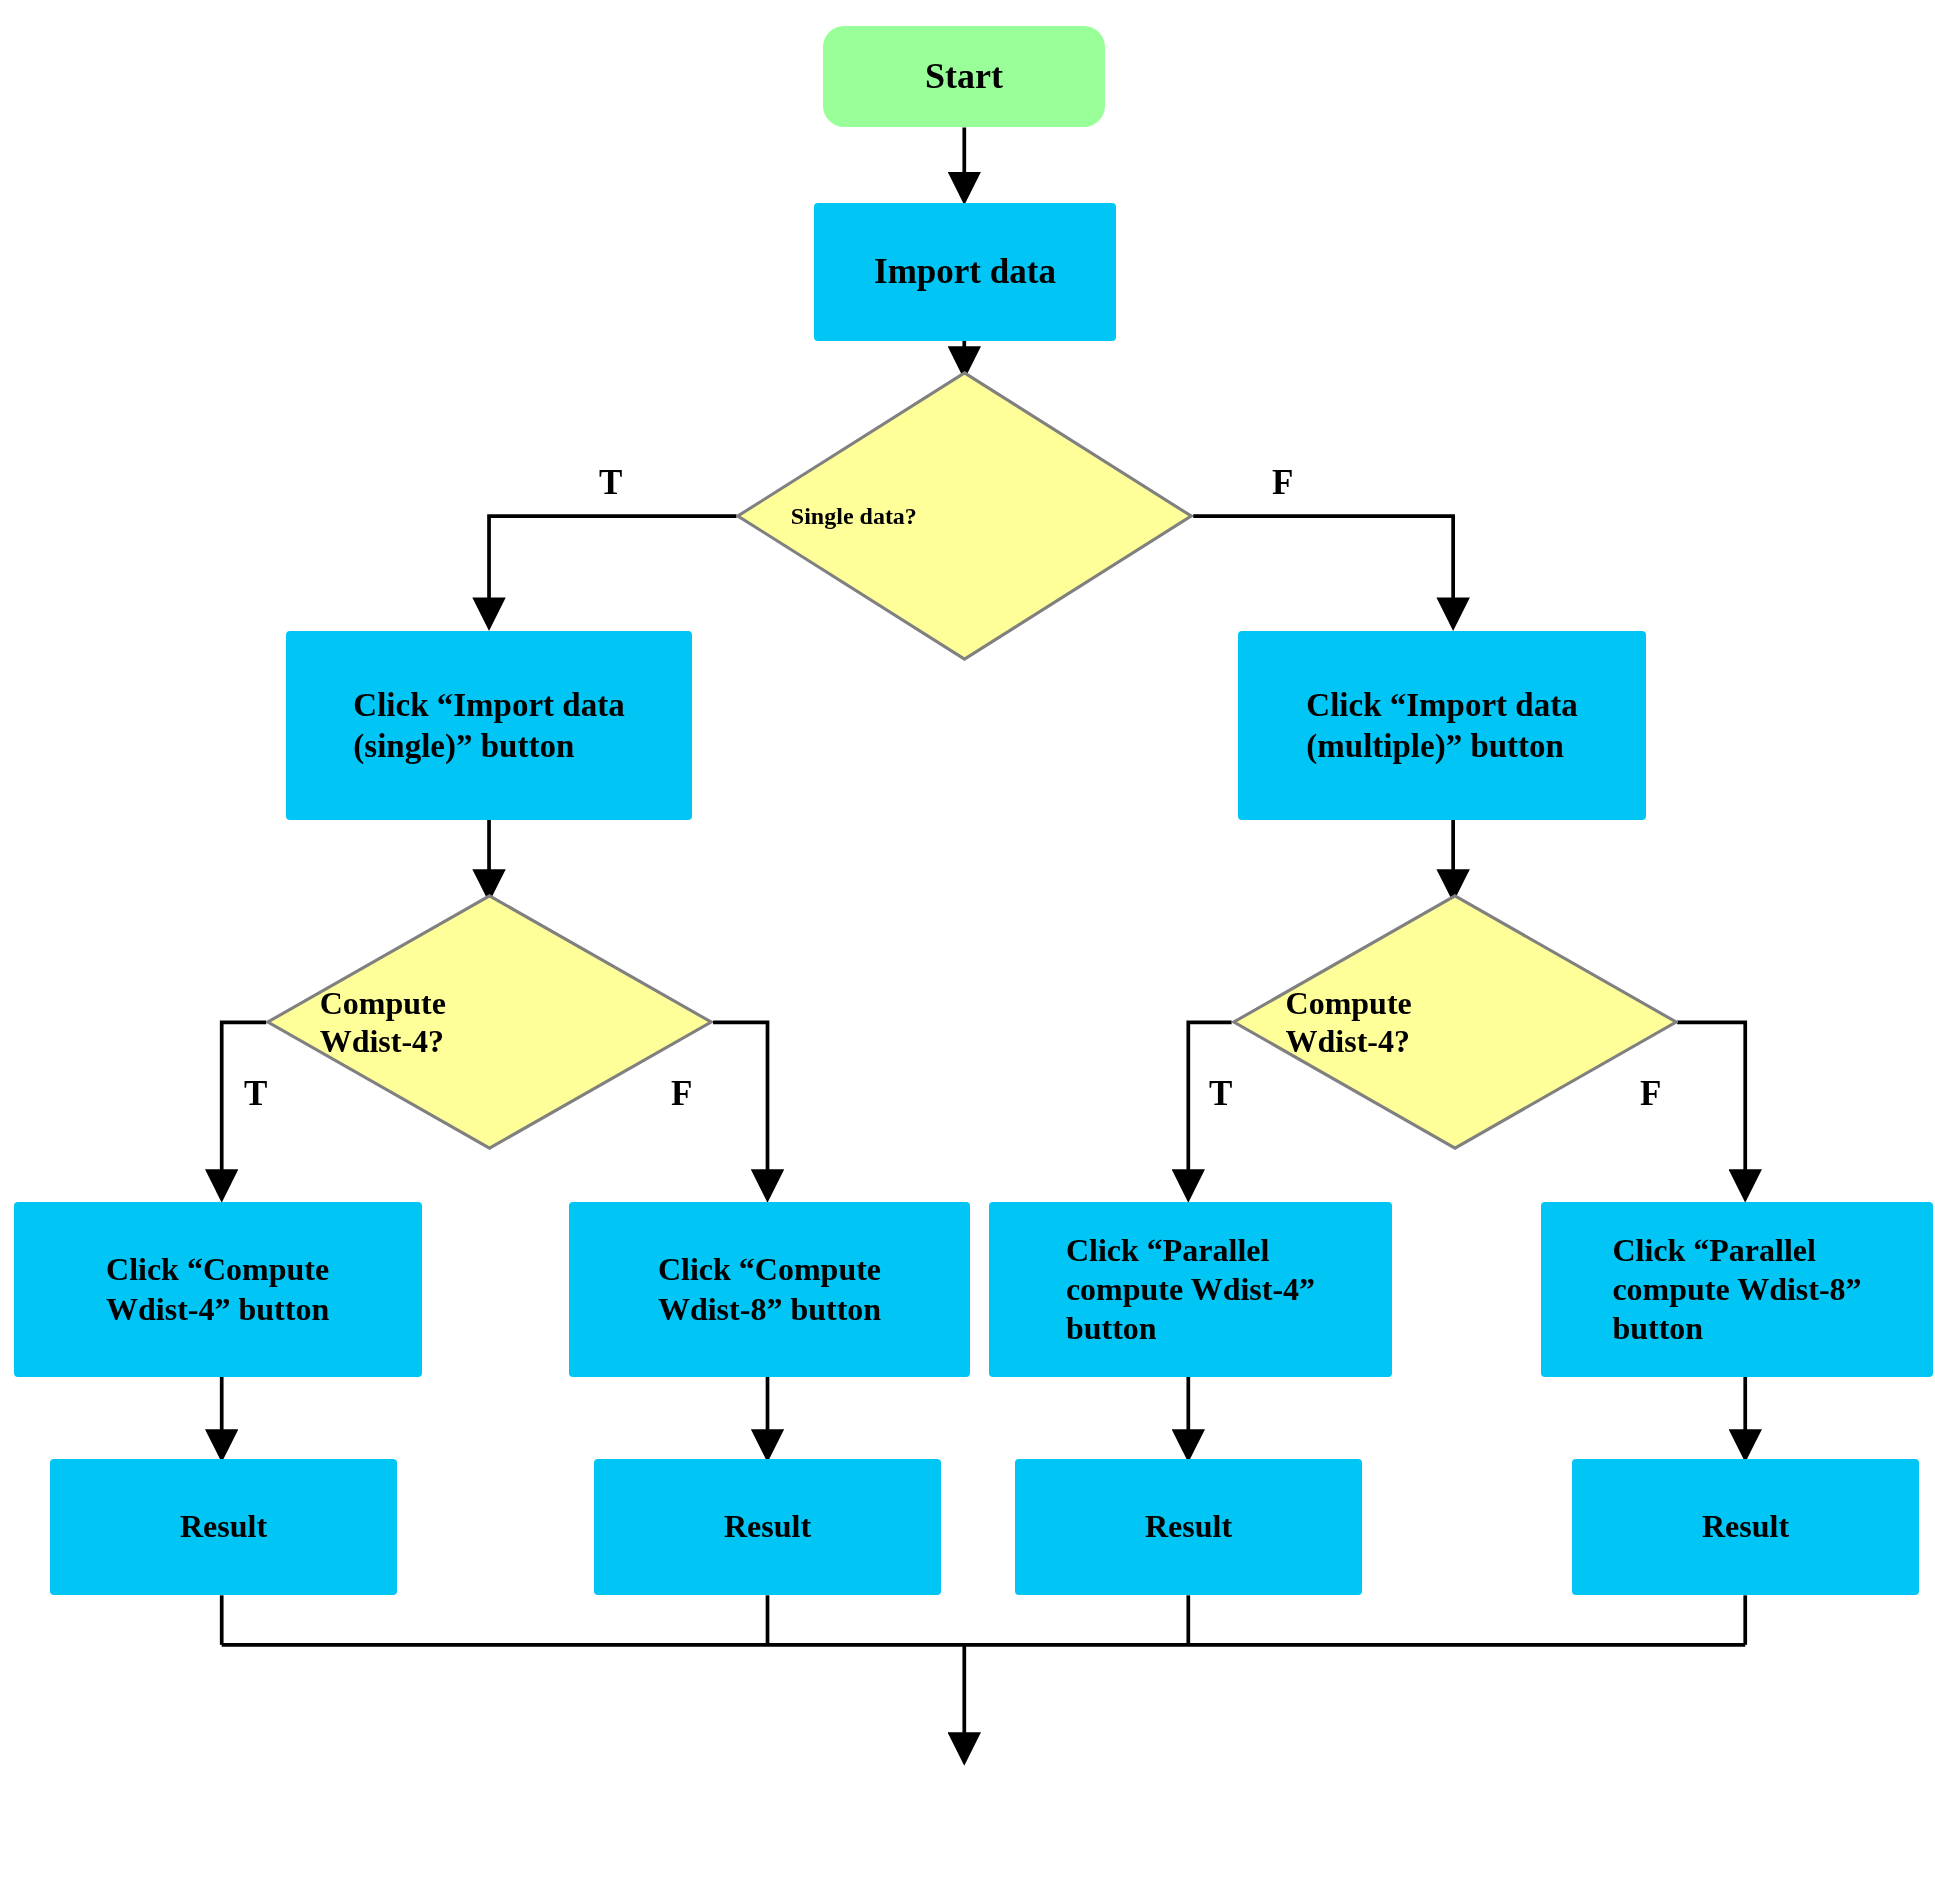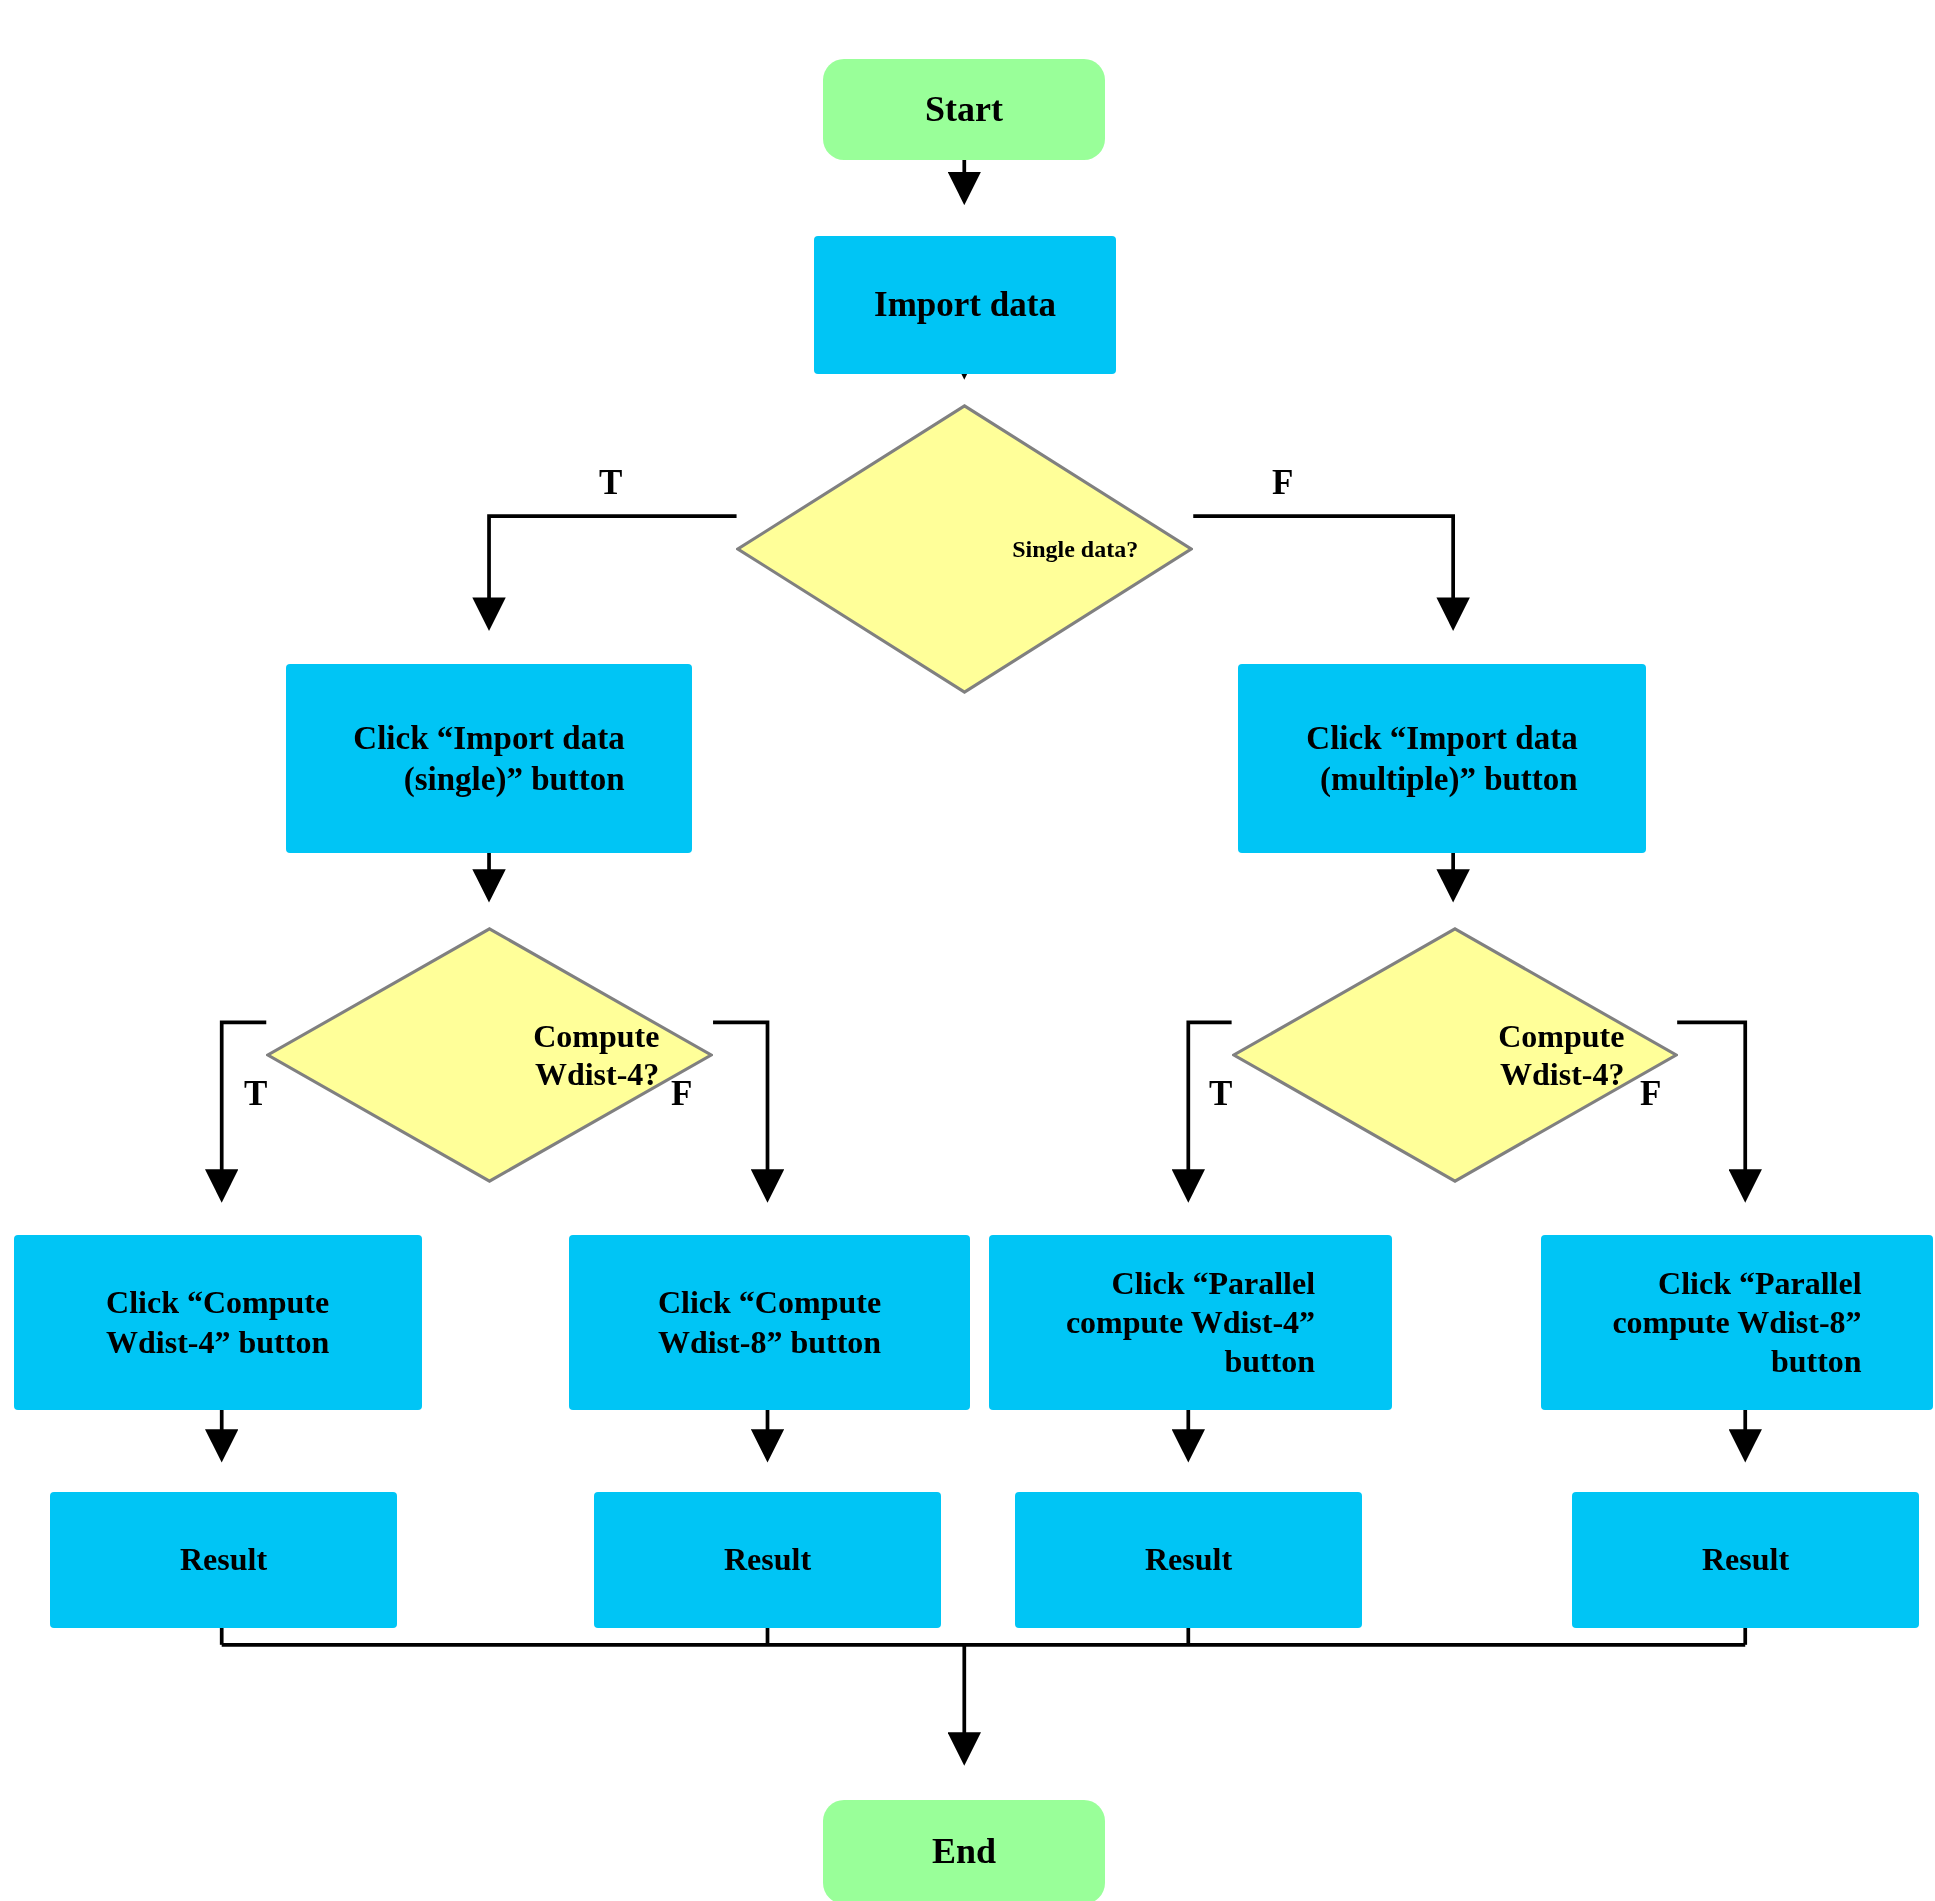--- a/index.html
+++ b/index.html
@@ -22,26 +22,25 @@
     width: 1936px;
     height: 1901px;
     pointer-events: none;
   }
   .node {
     position: absolute;
     box-sizing: border-box;
     display: flex;
     align-items: center;
     justify-content: center;
-    text-align: right;
+    text-align: left;
     font-weight: bold;
     color: #000000;
     line-height: 1.22;
     white-space: pre-line;
-    margin-top: 33px;
   }
   .node.terminal {
     border-radius: 21px;
   }
   .node.process {
     border-radius: 4px;
   }
   .node.decision {
     background: transparent;
   }
@@ -194,18 +193,15 @@
   </div>
 
   <div class="node process" style="left:1015px; top:1459px; width:347px; height:136px; background:#00C5F5; font-size:32px;">
     <span>Result</span>
   </div>
 
   <div class="node process" style="left:1572px; top:1459px; width:347px; height:136px; background:#00C5F5; font-size:32px;">
     <span>Result</span>
   </div>
 
-  <div class="node terminal" style="left:823px; top:1767px; width:282px; height:104px; background:#99FF99; font-size:36px;">
-    <span>End</span>
-  </div>
 
 </div>
 
 
 </body></html>

